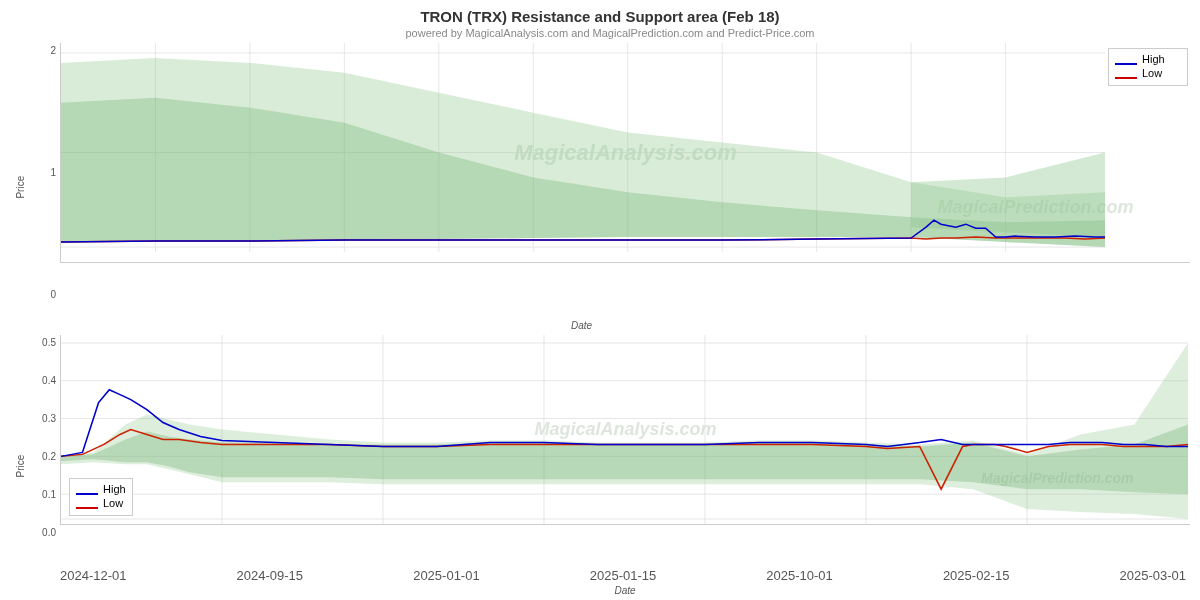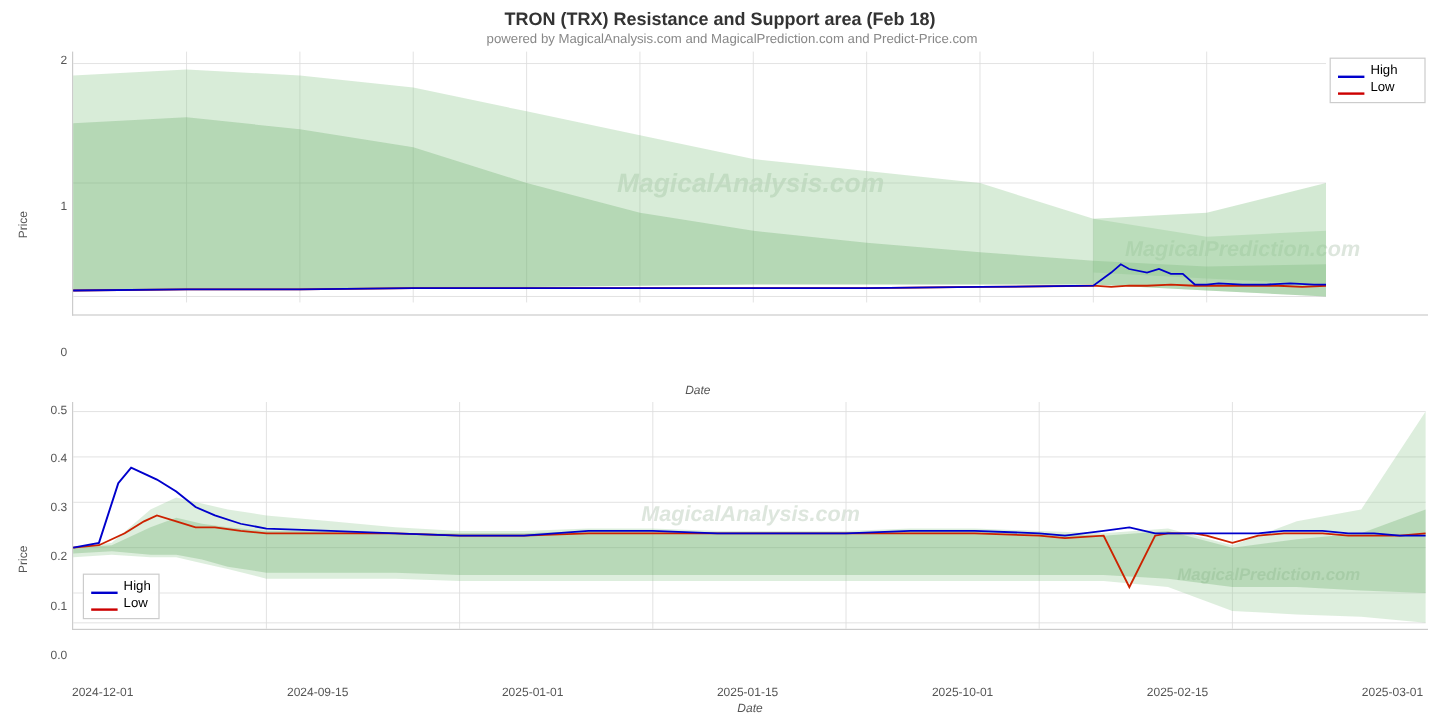--- a/index.html
+++ b/index.html
@@ -242,21 +242,21 @@
                 <span>High</span>
               </div>
               <div class="legend-item">
                 <div class="legend-line" style="background:#cc0000;"></div>
                 <span>Low</span>
               </div>
             </div>
           </div>
         </div>
 
-        <div style="display:flex;flex-direction:row;padding-left:30px;padding-right:4px;justify-content:space-between;font-size:10px;color:#555;margin-top:2px;">
+        <div style="display:flex;flex-direction:row;padding-left:30px;padding-right:4px;justify-content:space-between;font-size:13px;color:#555;margin-top:12px;">
           <span>2024-12-01</span>
           <span>2024-09-15</span>
           <span>2025-01-01</span>
           <span>2025-01-15</span>
           <span>2025-10-01</span>
           <span>2025-02-15</span>
           <span>2025-03-01</span>
         </div>
         <div class="x-axis-area" style="padding-left:30px;">Date</div>
       </div>

